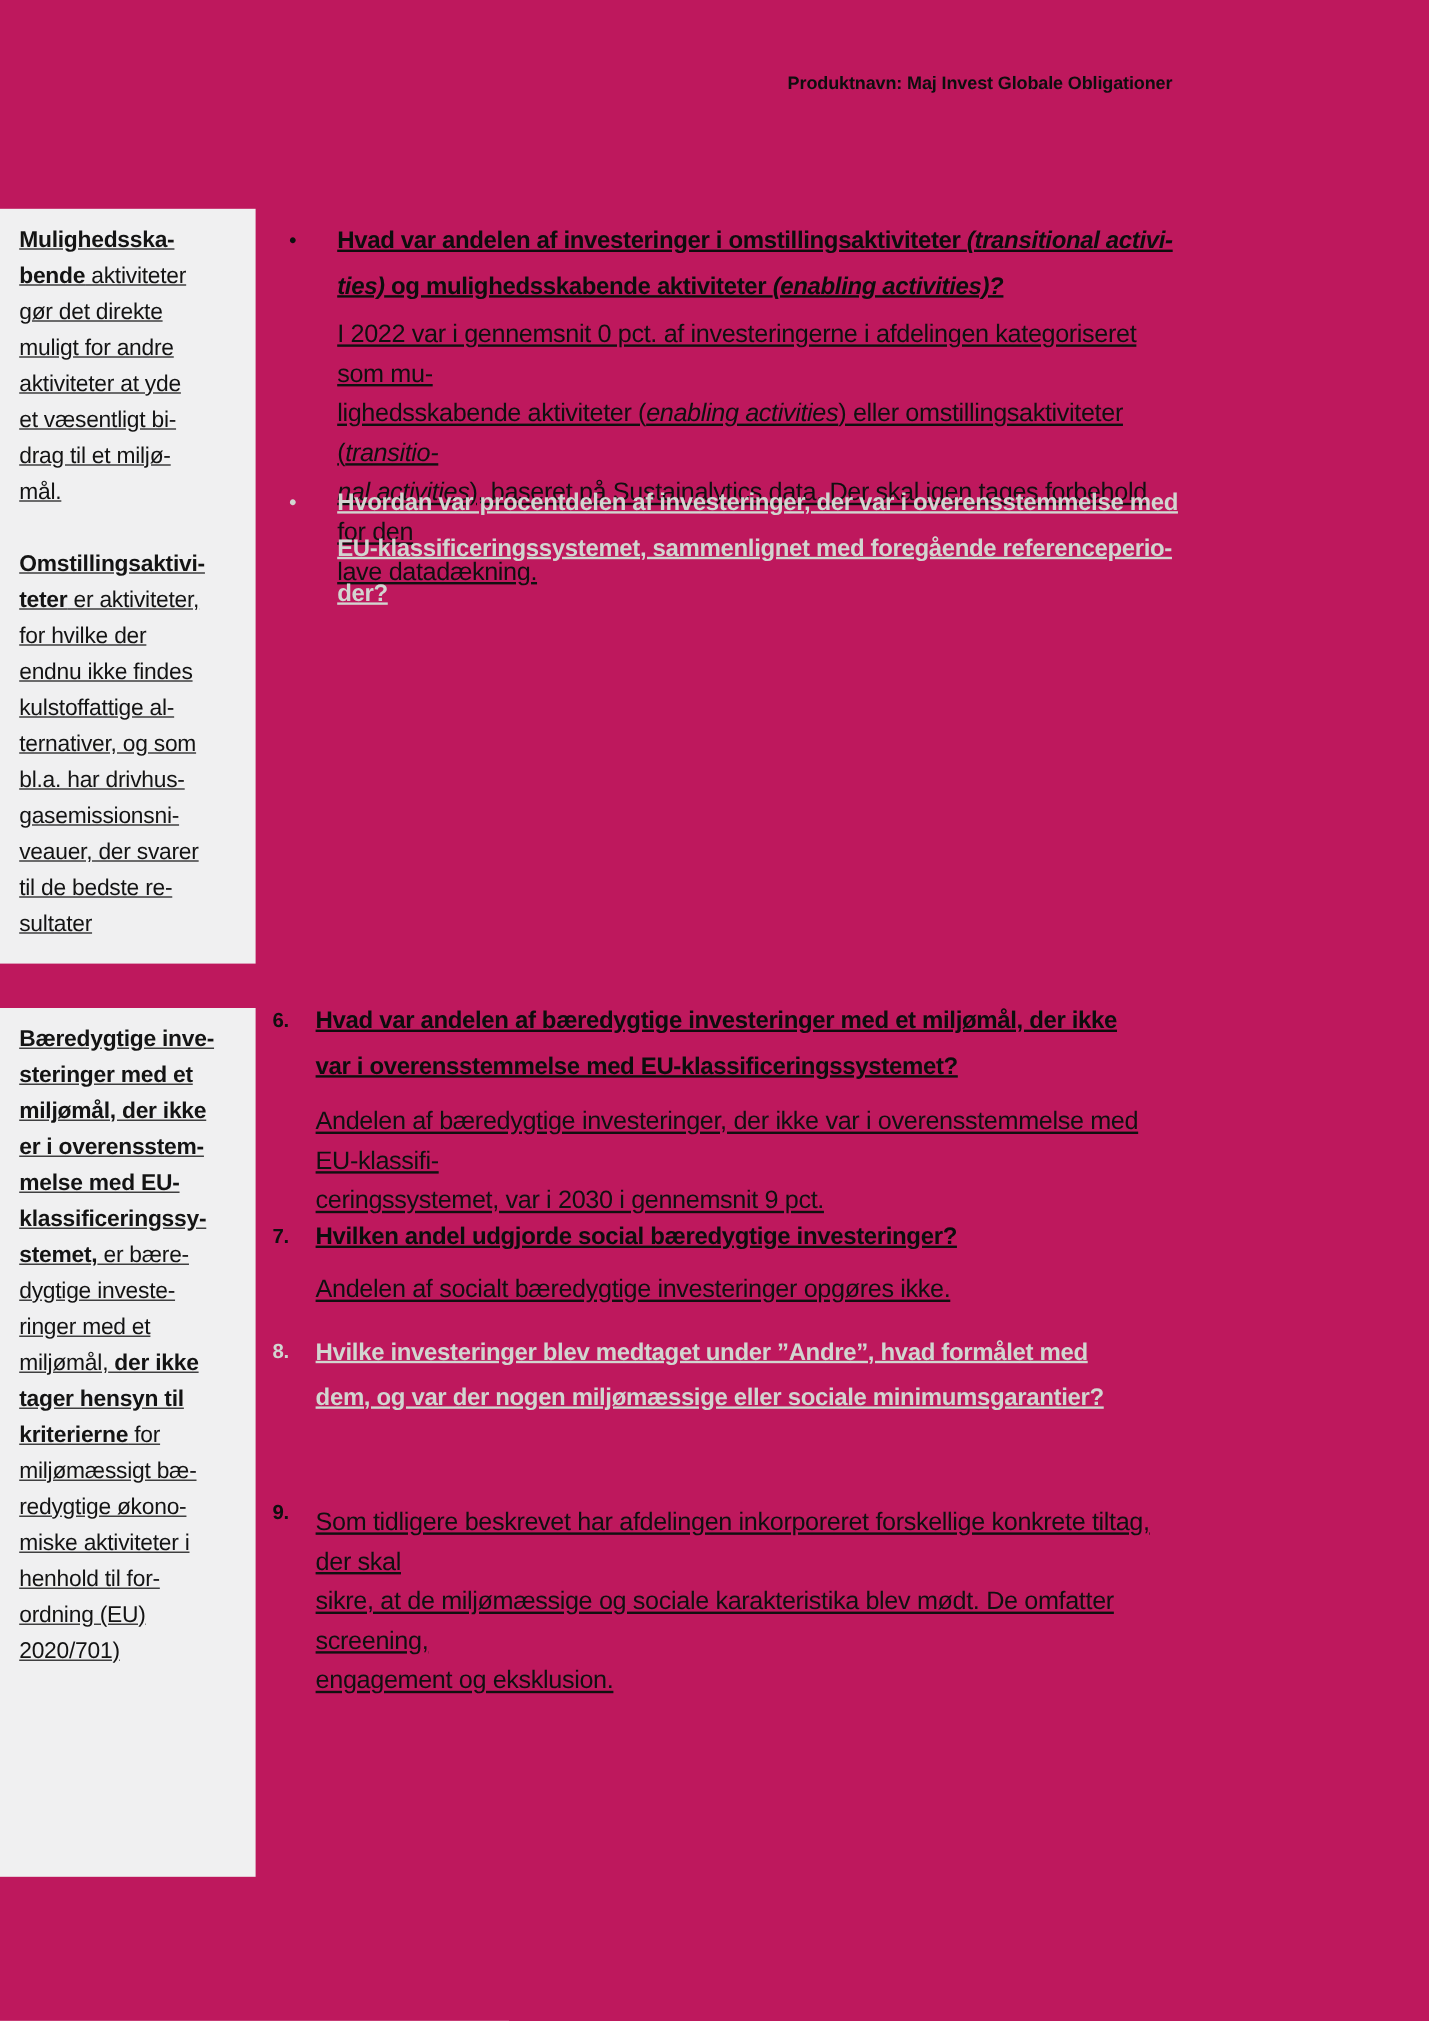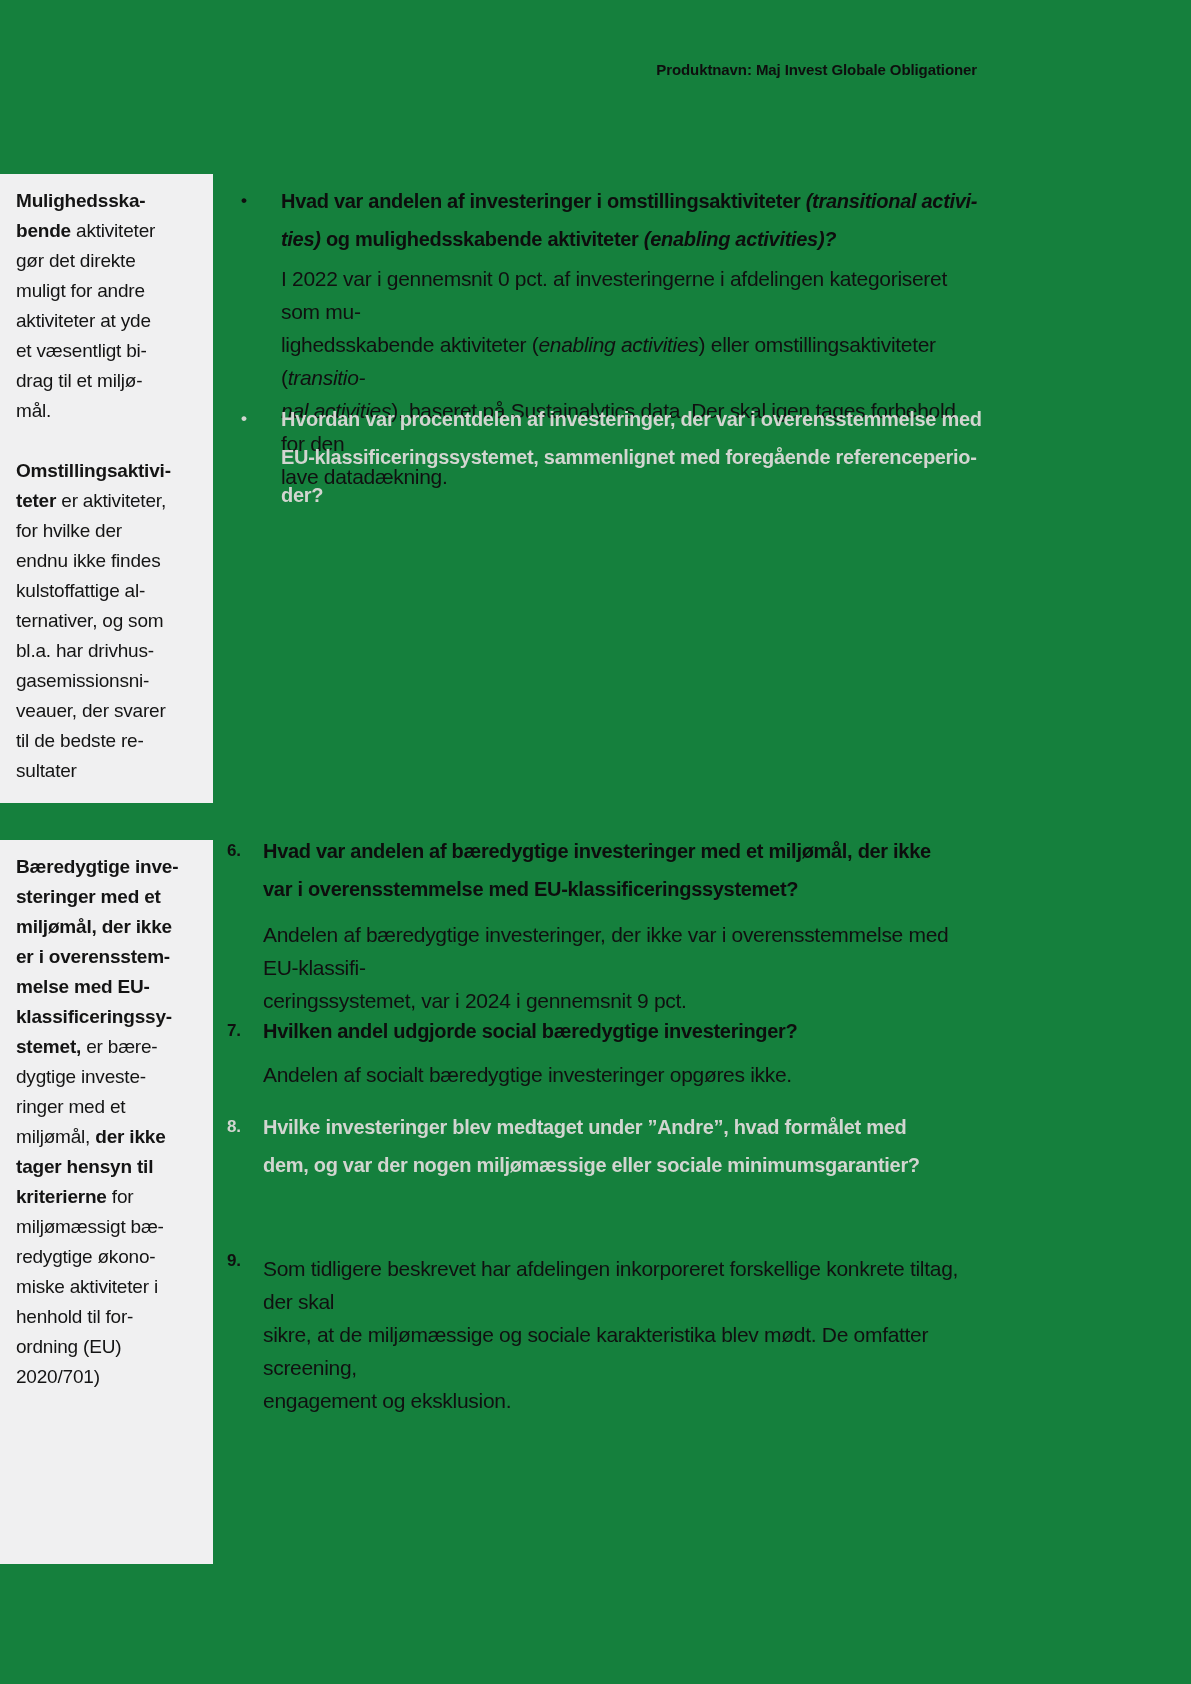--- a/index.html
+++ b/index.html
@@ -1,20 +1,20 @@
 <!DOCTYPE html>
 <html><head>
 <meta charset="utf-8">
 <style>
   html, body { margin: 0; padding: 0; }
   .page {
     position: relative;
     width: 1191px;
     height: 1684px;
-    background: #15803d;
+    background: #be185d;
     overflow: hidden;
     font-family: "Liberation Sans", sans-serif;
     color: #0f0f0f;
   }
 
   
   .header {
     position: absolute;
     top: 57px;
     right: 214px;
@@ -35,21 +35,21 @@
     background: #f0f0f1;
     padding: 12px 10px 12px 16px;
     font-size: 19px;
     line-height: 30px;
     letter-spacing: -0.2px;
     color: #141414;
   }
   #defbox-1 { top: 174px; height: 629px; }
   #defbox-2 { top: 840px; height: 724px; }
 
-  .richtext { white-space: pre-line; }
+  .richtext { white-space: pre-line; text-decoration: underline; }
   .seg-b { font-weight: bold; }
   .seg-i { font-style: italic; }
 
   
   .item {
     position: absolute;
     left: 227px;
     width: 756px;
     display: flex;
     align-items: flex-start;
@@ -161,21 +161,21 @@
 der?</span></div>
     </div>
   </div>
 
   <div class="item" id="q6">
     <div class="marker num">6.</div>
     <div class="content">
       <div class="q-heading richtext">Hvad var andelen af bæredygtige investeringer med et miljømål, der ikke
 var i overensstemmelse med EU-klassificeringssystemet?</div>
       <div class="q-body richtext">Andelen af bæredygtige investeringer, der ikke var i overensstemmelse med EU-klassifi-
-ceringssystemet, var i 2024 i gennemsnit 9 pct.</div>
+ceringssystemet, var i 2030 i gennemsnit 9 pct.</div>
     </div>
   </div>
 
   <div class="item" id="q7">
     <div class="marker num">7.</div>
     <div class="content">
       <div class="q-heading richtext">Hvilken andel udgjorde social bæredygtige investeringer?</div>
       <div class="q-body richtext">Andelen af socialt bæredygtige investeringer opgøres ikke.</div>
     </div>
   </div>

